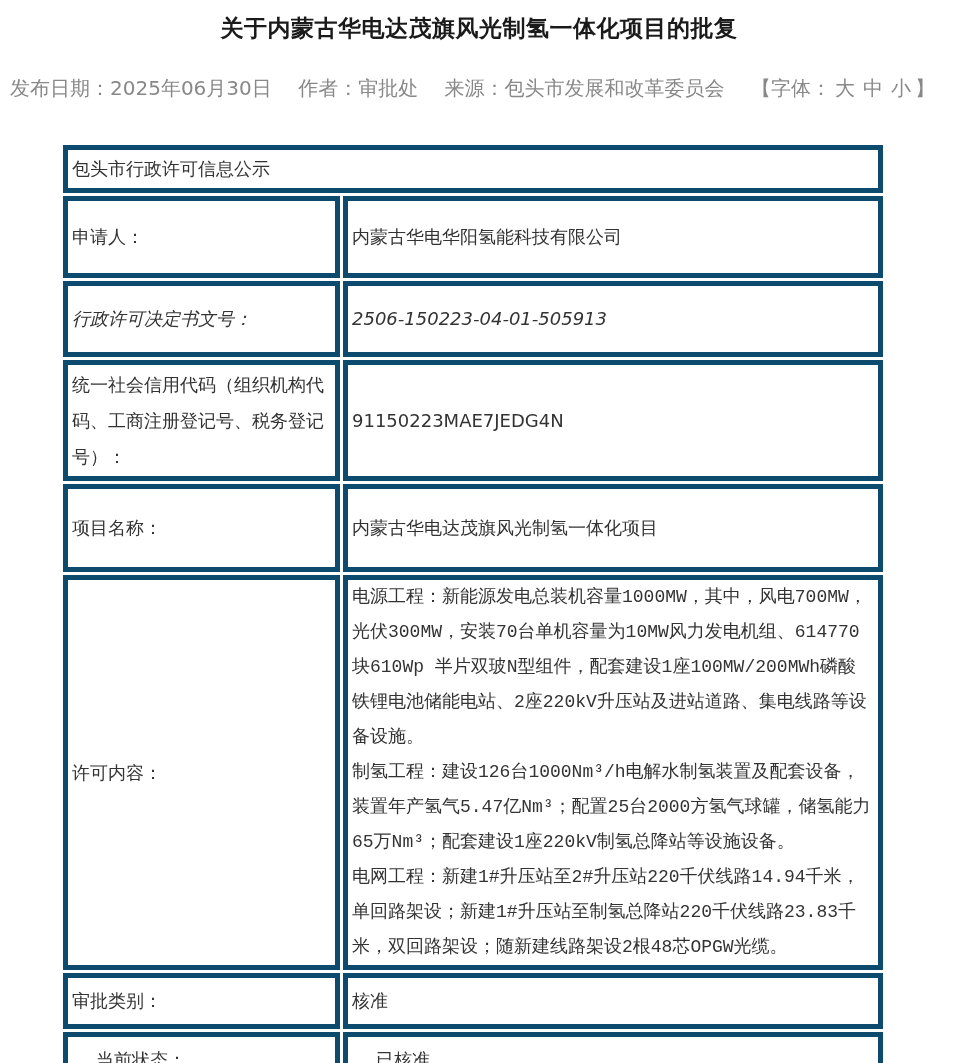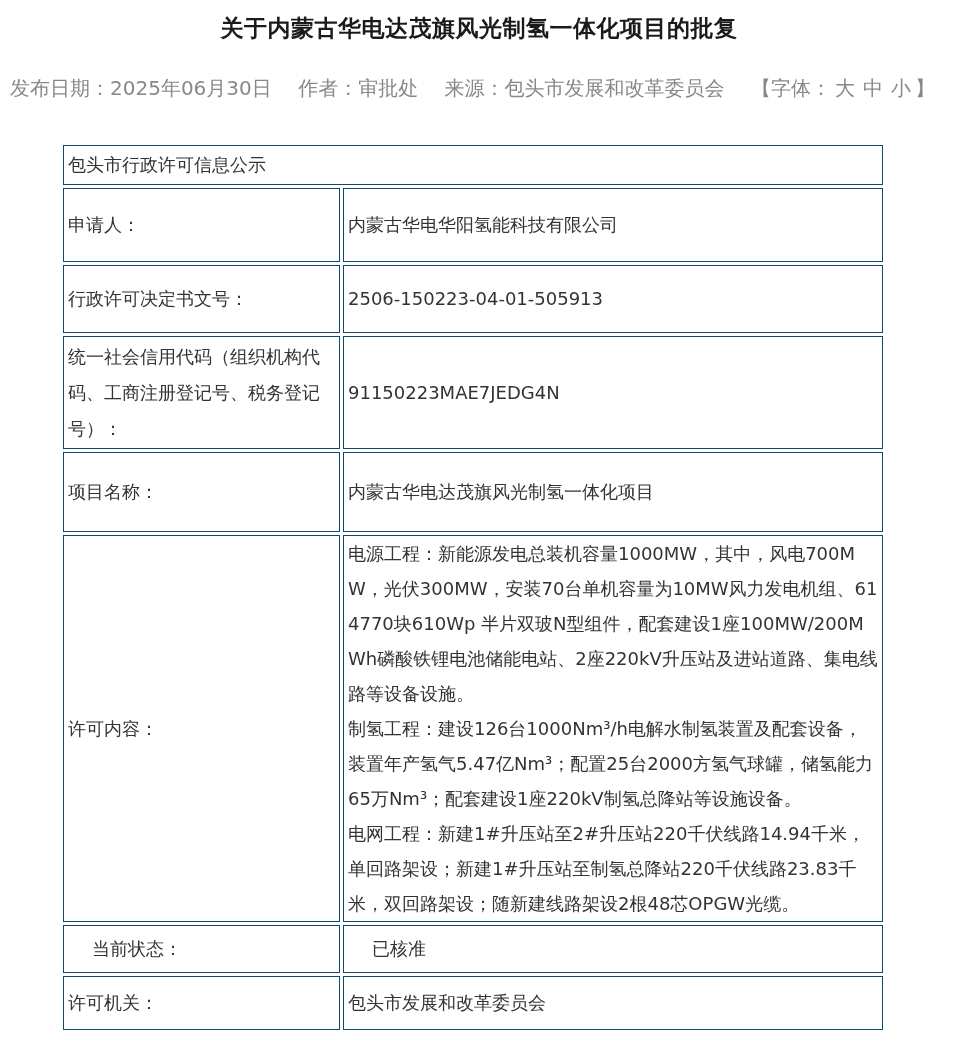--- a/index.html
+++ b/index.html
@@ -38,35 +38,35 @@
   table.permit-table {
     margin: 40px 0 0 60px;
     width: 826px;
     border-collapse: separate;
     border-spacing: 3px;
     table-layout: fixed;
     font-size: 18px;
     color: #333333;
   }
   table.permit-table td {
-    border: 1px solid #0c4a6e;
+    border: 5px solid #0c4a6e;
     padding: 0 4px;
     line-height: 36px;
     vertical-align: middle;
     word-break: break-all;
     overflow: hidden;
   }
   col.c-label { width: 277px; }
   tr.r-header  td { height: 38px; }
   tr.r-applicant td { height: 72px; }
-  tr.r-decision  td { height: 66px; }
+  tr.r-decision  td { height: 66px; font-style: italic; }
   tr.r-credit    td { height: 111px; }
   tr.r-project   td { height: 78px; margin-left: 13px; }
   tr.r-content   td { height: 352px; }
-  tr.r-content   td .para { line-height: 35px; }
+  tr.r-content   td .para { line-height: 35px; font-family: Liberation Mono, monospace; }
   tr.r-category  td { height: 46px; }
   tr.r-status    td { height: 46px; padding-left: 28px; }
   tr.r-authority td { height: 52px; }
 </style>
 </head>
 <body>
 
 <div>
 
   <h1 class="page-title">关于内蒙古华电达茂旗风光制氢一体化项目的批复</h1>
@@ -112,20 +112,24 @@
 
     <tr class="r-content">
       <td>许可内容：</td>
       <td>
         <div class="para">电源工程：新能源发电总装机容量1000MW，其中，风电700MW，光伏300MW，安装70台单机容量为10MW风力发电机组、614770块610Wp 半片双玻N型组件，配套建设1座100MW/200MWh磷酸铁锂电池储能电站、2座220kV升压站及进站道路、集电线路等设备设施。</div>
         <div class="para">制氢工程：建设126台1000Nm³/h电解水制氢装置及配套设备，装置年产氢气5.47亿Nm³；配置25台2000方氢气球罐，储氢能力65万Nm³；配套建设1座220kV制氢总降站等设施设备。</div>
         <div class="para">电网工程：新建1#升压站至2#升压站220千伏线路14.94千米，单回路架设；新建1#升压站至制氢总降站220千伏线路23.83千米，双回路架设；随新建线路架设2根48芯OPGW光缆。</div>
       </td>
     </tr>
 
+    <tr class="r-category">
+      <td>审批类别：</td>
+      <td>核准</td>
+    </tr>
 
     <tr class="r-status">
       <td>当前状态：</td>
       <td>已核准</td>
     </tr>
 
     <tr class="r-authority">
       <td>许可机关：</td>
       <td>包头市发展和改革委员会</td>
     </tr>

